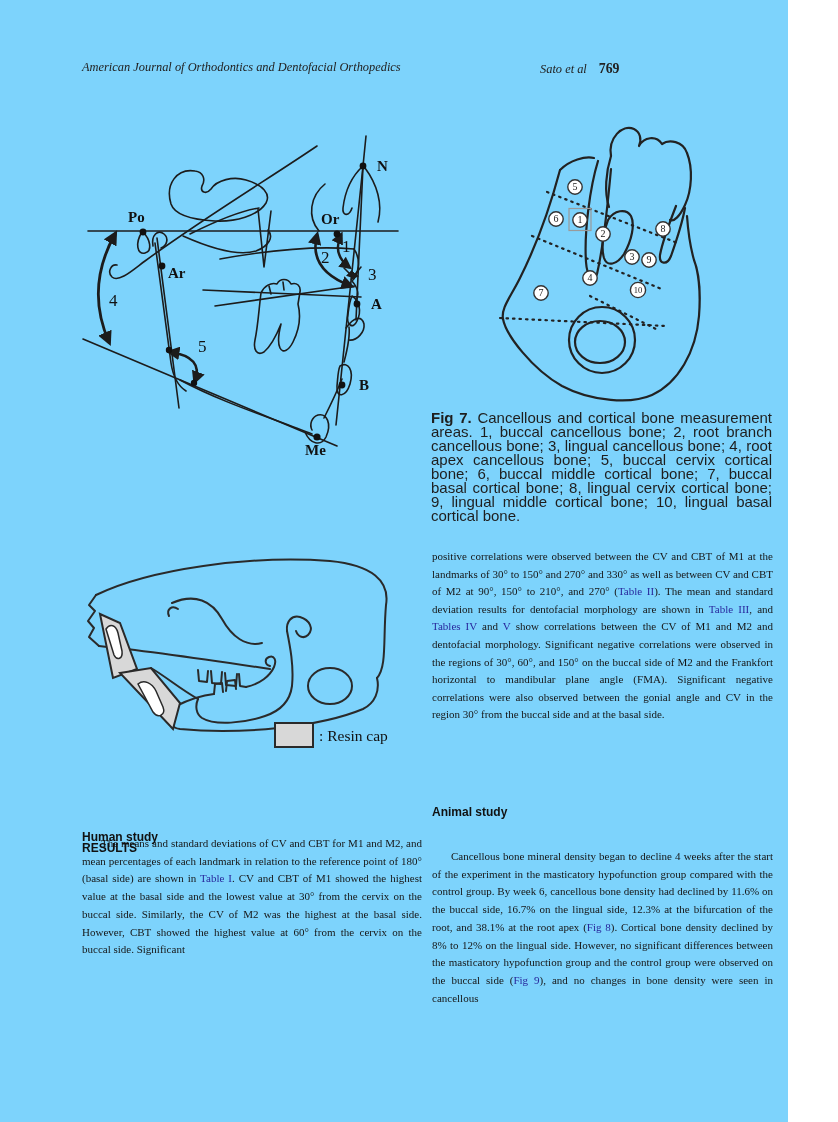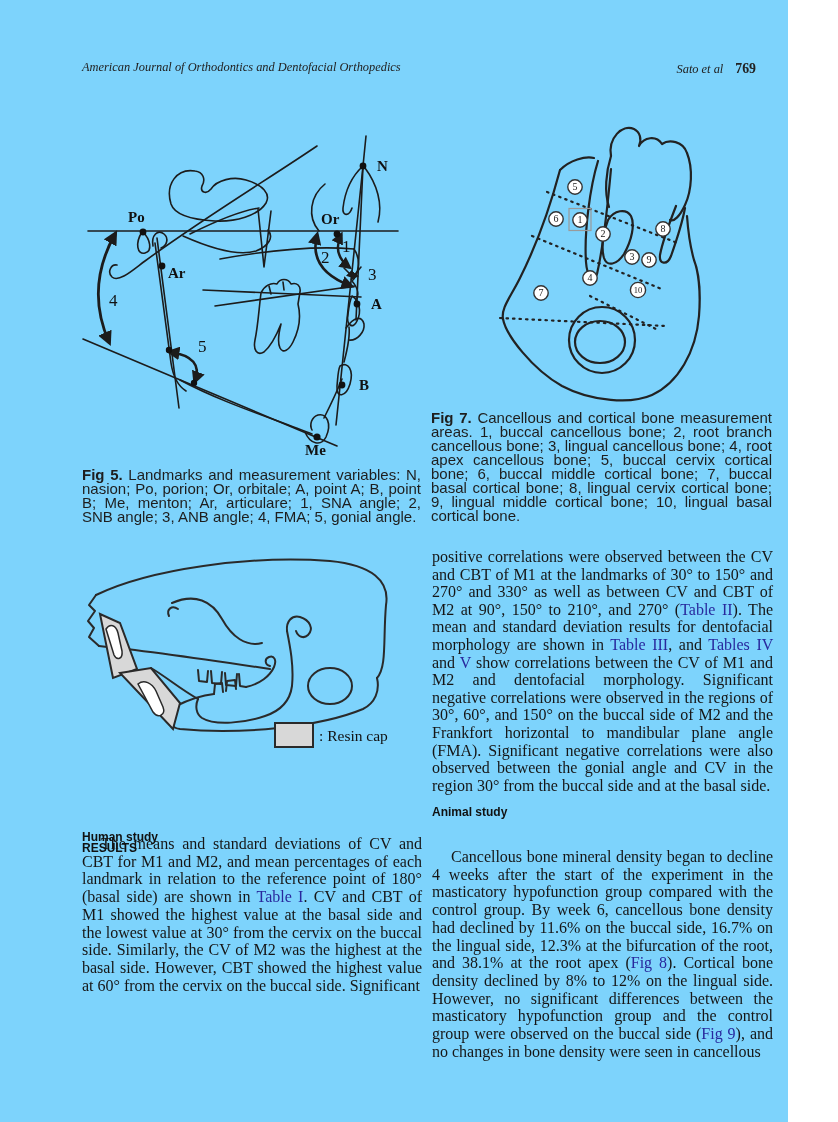--- a/index.html
+++ b/index.html
@@ -1,24 +1,24 @@
 <!DOCTYPE html>
 <html><head>
 <meta charset="utf-8">
 <style>
   html,body{margin:0;padding:0;background:#ffffff;}
   body{width:838px;height:1122px;font-family:"Liberation Serif",serif;color:#1b1b1b;}
   .page{position:relative;width:788px;height:1122px;background:#7dd3fc;overflow:hidden;}
   .abs{position:absolute;}
   .hdr{font-size:12.4px;line-height:16.5px;font-style:italic;color:#222;}
-  .hdr-right{text-align:right;font-size:12.4px;font-style:italic;color:#222;}
+  .hdr-right{text-align:left;font-size:12.4px;font-style:italic;color:#222;}
   .pgnum{font-style:normal;font-weight:bold;font-size:13.8px;margin-left:12px;}
   .caption{font-family:"Liberation Sans",sans-serif;font-size:15px;line-height:14px;text-align:justify;color:#1e1e1e;}
   .caption .cl{font-weight:bold;}
-  .bodytext{font-size:16px;line-height:17.7px;text-align:justify;color:#161616;}
+  .bodytext{font-size:11px;line-height:17.7px;text-align:justify;color:#161616;}
   .indent{text-indent:19px;}
   .shead{font-family:"Liberation Sans",sans-serif;font-weight:bold;font-size:12px;color:#111;}
   .xref{color:#28289d;text-decoration:none;cursor:pointer;}
   .lbl{font-family:"Liberation Serif",serif;font-weight:bold;font-size:15px;fill:#111;}
   .num{font-family:"Liberation Serif",serif;font-size:17px;fill:#111;}
   .cnum{font-family:"Liberation Serif",serif;font-size:10px;fill:#222;}
   .legendtxt{font-family:"Liberation Serif",serif;font-size:15.5px;fill:#111;}
   .ln{stroke:#1c1c1c;fill:none;stroke-width:1.6;stroke-linecap:round;stroke-linejoin:round;}
   .ln7{stroke:#222;fill:none;stroke-width:2.2;stroke-linecap:round;stroke-linejoin:round;}
   .dot7{stroke:#222;fill:none;stroke-width:2.2;stroke-linecap:round;stroke-dasharray:1.5 5;}
@@ -99,23 +99,20 @@
     <text class="lbl" x="306" y="191">A</text>
     <text class="lbl" x="294" y="272">B</text>
     <text class="lbl" x="240" y="337">Me</text>
     <text class="num" x="277" y="134">1</text>
     <text class="num" x="256" y="145">2</text>
     <text class="num" x="303" y="162">3</text>
     <text class="num" x="44" y="188">4</text>
     <text class="num" x="133" y="234">5</text>
   </svg>
 
-  <div class="abs caption" style="left:82px;top:468px;width:339px;">
-    <span class="cl">Fig 5.</span><span> Landmarks and measurement variables: N, nasion; Po, porion; Or, orbitale; A, point A; B, point B; Me, menton; Ar, articulare; 1, SNA angle; 2, SNB angle; 3, ANB angle; 4, FMA; 5, gonial angle.</span>
-  </div>
 
   <svg class="abs" style="left:490px;top:112px;" width="292" height="292" viewBox="0 0 292 292">
     <g>
       <path class="ln7" d="M70,58 C62,88 48,130 30,166 C20,186 11,196 13,207 C16,223 42,257 72,274 C102,290 142,292 162,283 C188,271 206,240 209,204 C211,178 208,158 204,148 C200,134 198,118 197,104"></path>
       <path class="ln7" d="M70,58 C80,48 95,44 104,46"></path>
       <path class="ln7" d="M121,44 C118,26 132,12 144,17 C150,20 152,27 149,34 C154,25 166,23 172,32 C179,27 193,29 197,41 C203,56 202,78 195,93 C190,104 184,110 180,108"></path>
       <path class="ln7" d="M121,44 C116,60 114,80 119,95"></path>
       <path class="ln7" d="M108,49 C100,75 94,120 96,150 C97,165 104,172 107,162 C112,140 118,90 121,57"></path>
       <path class="ln7" d="M118,108 C124,98 136,96 141,104 C145,112 142,128 134,142 C127,153 117,155 114,146 C111,136 113,120 118,108 Z"></path>
       <path class="ln7" d="M186,94 C179,112 172,132 170,143 C169,152 177,154 181,144 C187,127 193,107 195,96"></path>

